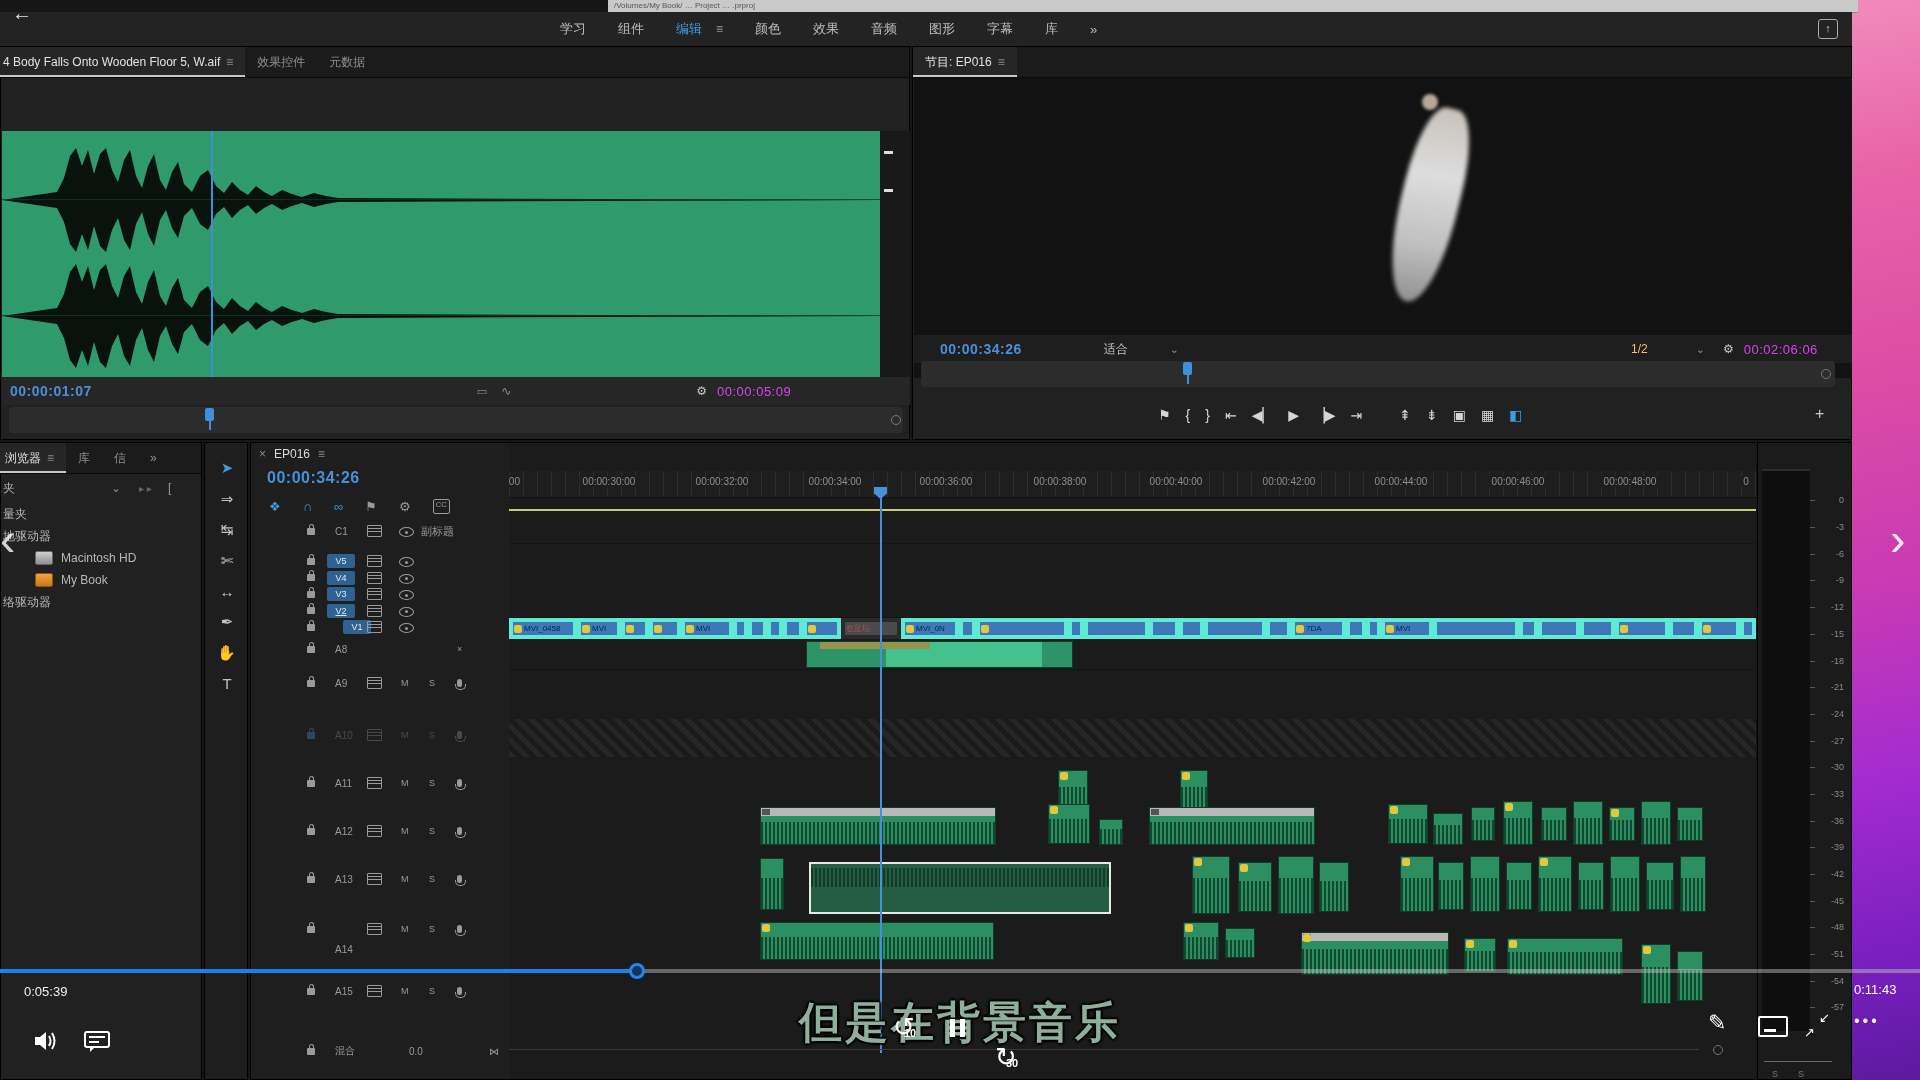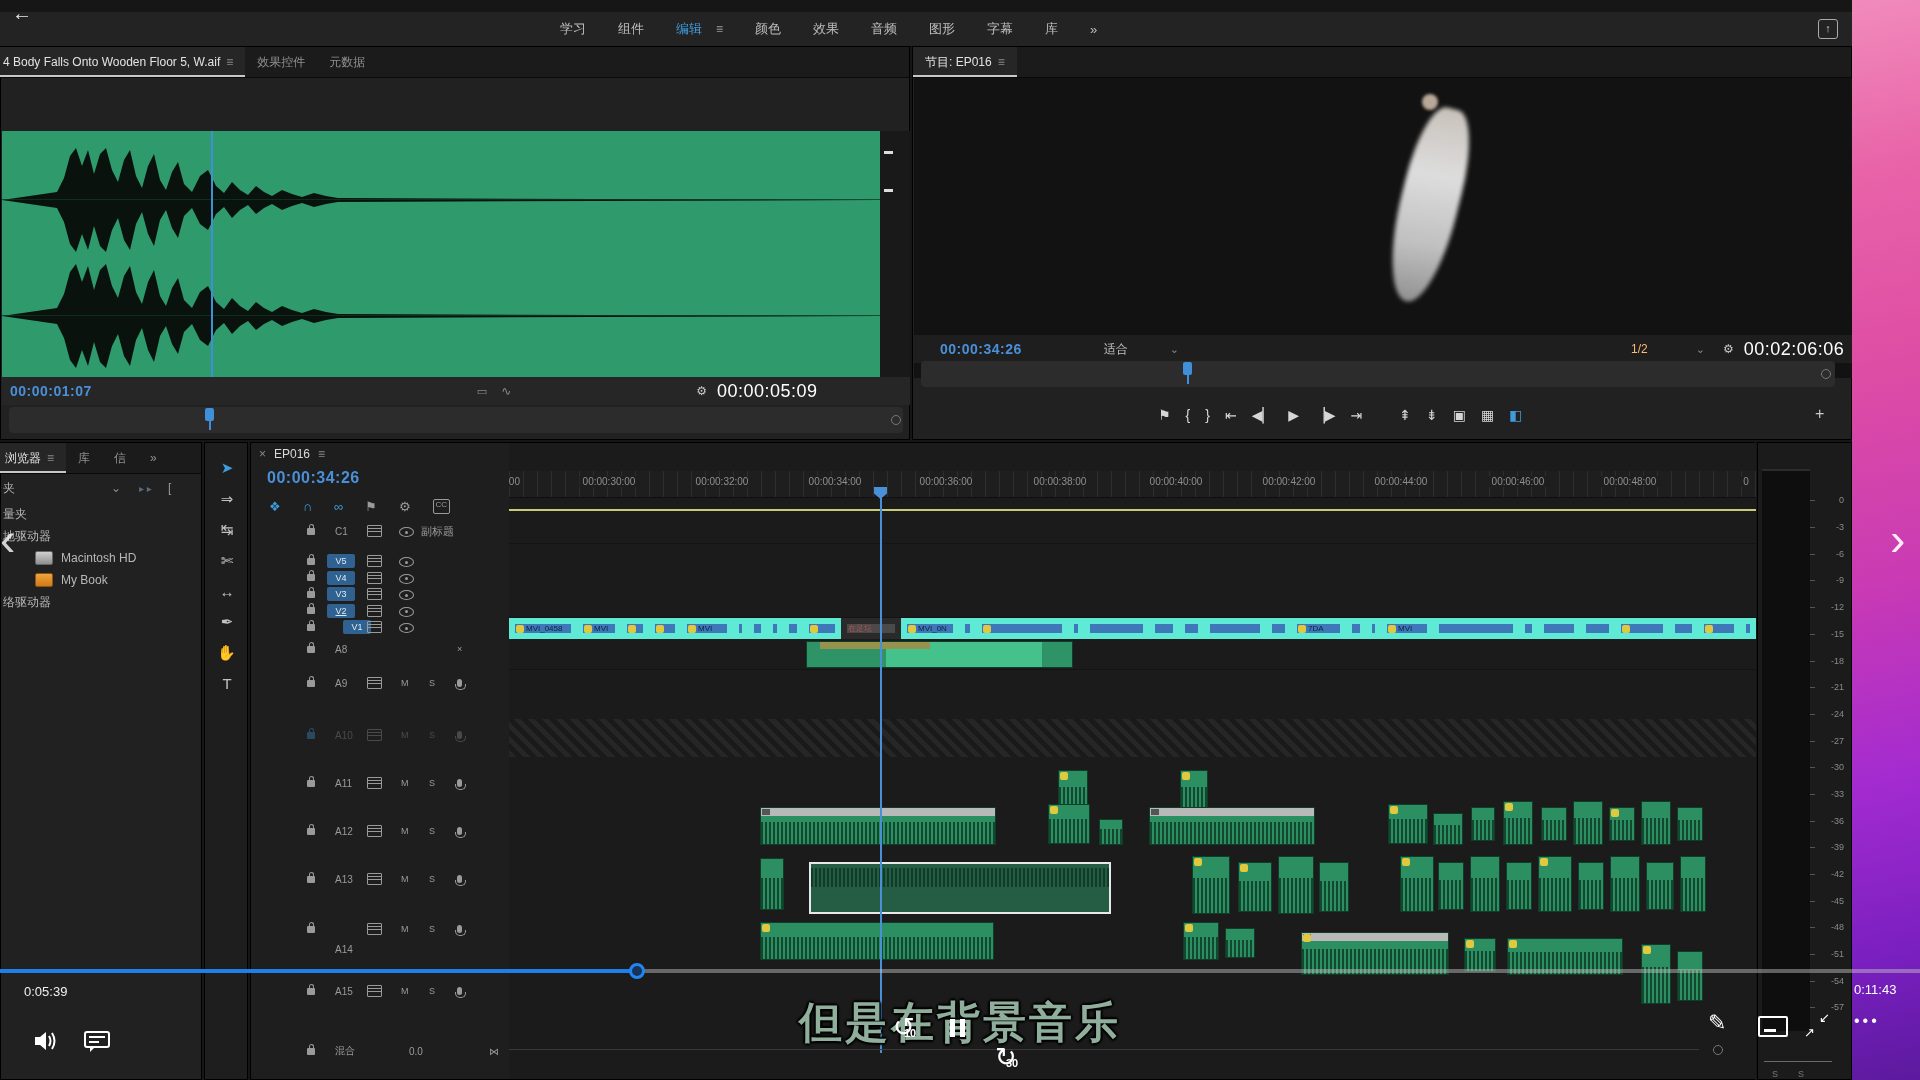--- a/index.html
+++ b/index.html
@@ -22,21 +22,21 @@
   .share-btn{left:1818px;top:7px;width:18px;height:18px;border:1px solid #aaa;border-radius:3px;
     color:#ccc;font-size:11px;text-align:center;line-height:16px;}
   
   .panel{background:#212121;border:1px solid #000;box-sizing:border-box;}
   .tabbar{position:absolute;left:0;top:0;right:0;height:30px;background:#1b1b1b;border-bottom:1px solid #0a0a0a;
     display:flex;align-items:center;font-size:12px;color:#8f8f8f;overflow:hidden;}
   .ptab{padding:0 12px;height:100%;display:flex;align-items:center;gap:6px;white-space:nowrap;}
   .ptab.active{color:#e2e2e2;background:#262626;box-shadow:inset 0 -2px 0 #c8c8c8;}
   .ptab .tmenu{color:#8a8a8a;}
   .timecode{color:#4a90d9;font-size:14px;font-weight:bold;letter-spacing:.5px;}
-  .duration{color:#ffffff;font-size:18px;letter-spacing:.5px;}
+  .duration{color:#d946ef;font-size:13px;letter-spacing:.5px;}
   .icon{color:#c9c9c9;}
   .transport{display:flex;align-items:center;gap:15px;font-size:14px;color:#d6d6d6;}
   .transport span{cursor:default;}
   .scrubber{background:#2c2c2c;border-radius:4px;}
   .caret{position:absolute;top:1px;width:9px;height:13px;background:#3f8fd9;border-radius:2px;}
   .caret:after{content:"";position:absolute;left:3.5px;top:12px;width:2px;height:10px;background:#3f8fd9;}
   .endknob{position:absolute;width:8px;height:8px;border:1px solid #777;border-radius:50%;}
   
   #src-panel{left:0;top:46px;width:910px;height:394px;}
   #src-wave{left:1px;top:84px;width:878px;height:246px;background:#2f9b6d;}
@@ -102,21 +102,21 @@
   .dim{opacity:.35;}
   
   #ruler{position:absolute;left:0;top:28px;width:1247px;height:26px;border-bottom:1px solid #101010;
     background:repeating-linear-gradient(90deg,#2e2e2e 0 1px,#1e1e1e 1px 14px);}
   .ruler-label{position:absolute;top:5px;font-size:10px;color:#8f8f8f;transform:translateX(-50%);white-space:nowrap;background:#1e1e1e;padding:0 3px;}
   #workarea{position:absolute;left:0;top:66px;width:1247px;height:2px;background:#c9cc77;}
   .lane-sep{position:absolute;left:0;width:1247px;height:1px;background:#141414;}
   #locked-band{position:absolute;left:0;top:276px;width:1247px;height:38px;
     background:repeating-linear-gradient(45deg,#262626 0 5px,#1a1a1a 5px 10px);}
   
-  .vclip{position:absolute;top:175px;height:21px;background:#3e78b8;border:6px solid #5eead4;box-sizing:border-box;
+  .vclip{position:absolute;top:175px;height:21px;background:#3e78b8;border:4px solid #5eead4;box-sizing:border-box;
     font-size:8px;color:#0e2239;overflow:hidden;white-space:nowrap;display:flex;align-items:center;gap:2px;padding-left:1px;}
   .vclip.dark{background:#4a4a4a;border-color:#2a2a2a;color:#b05050;}
   .fxdot{width:8px;height:8px;border-radius:2px;background:#e0c93f;flex:none;}
   .aclip{position:absolute;background:#2c8f62;border:1px solid #0f3d28;box-sizing:border-box;overflow:hidden;}
   .aclip .wavetex{position:absolute;left:0;right:0;bottom:0;height:62%;
     background:repeating-linear-gradient(90deg,rgba(8,48,30,.75) 0 2px,rgba(0,0,0,0) 2px 4px);}
   .aclip .hdrbar{position:absolute;left:0;right:0;top:0;height:8px;background:#b9b9b9;}
   .aclip .hdrbar:before{content:"";position:absolute;left:1px;top:1px;width:8px;height:6px;background:#555;}
   .aclip .fxdot{position:absolute;left:1px;top:1px;}
   .aclip.selwave{border:2px solid #e8e8e8;background:#245c44;}
@@ -167,20 +167,21 @@
     text-shadow:-2px 0 2px #000,2px 0 2px #000,0 -2px 2px #000,0 2px 2px #000;}
   svg.licon{display:block;}
 </style>
 </head>
 <body>
 
 <div id="stage">
 
   <div id="wallpaper" class="abs"></div>
 
+  <div id="titlestrip" class="abs">/Volumes/My Book/ … Project … .prproj</div>
 
   <div id="menubar" class="abs">
     <div id="menutabs">
         <div class="menu-tab">学习</div>
         <div class="menu-tab">组件</div>
         <div class="menu-tab active">编辑</div>
         <div class="menu-menu">≡</div>
         <div class="menu-tab">颜色</div>
         <div class="menu-tab">效果</div>
         <div class="menu-tab">音频</div>

